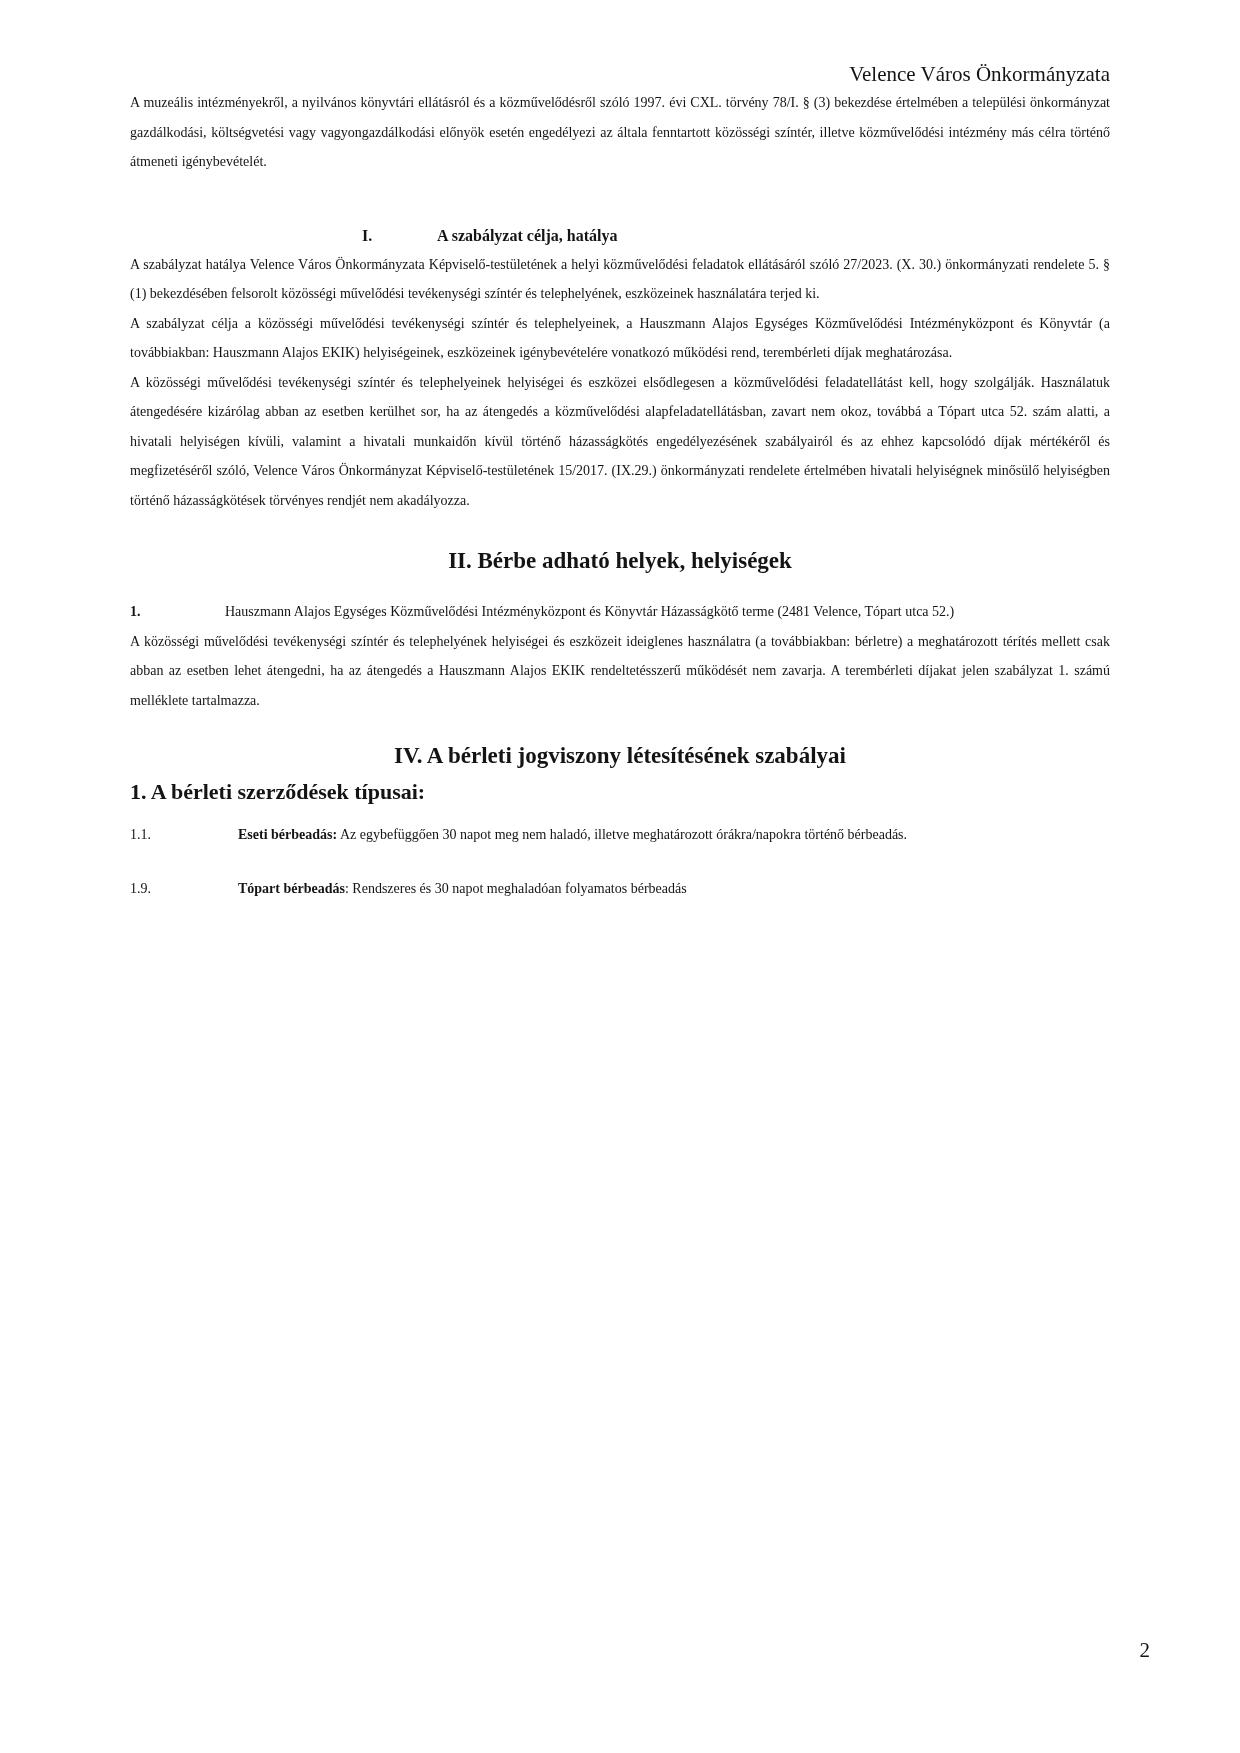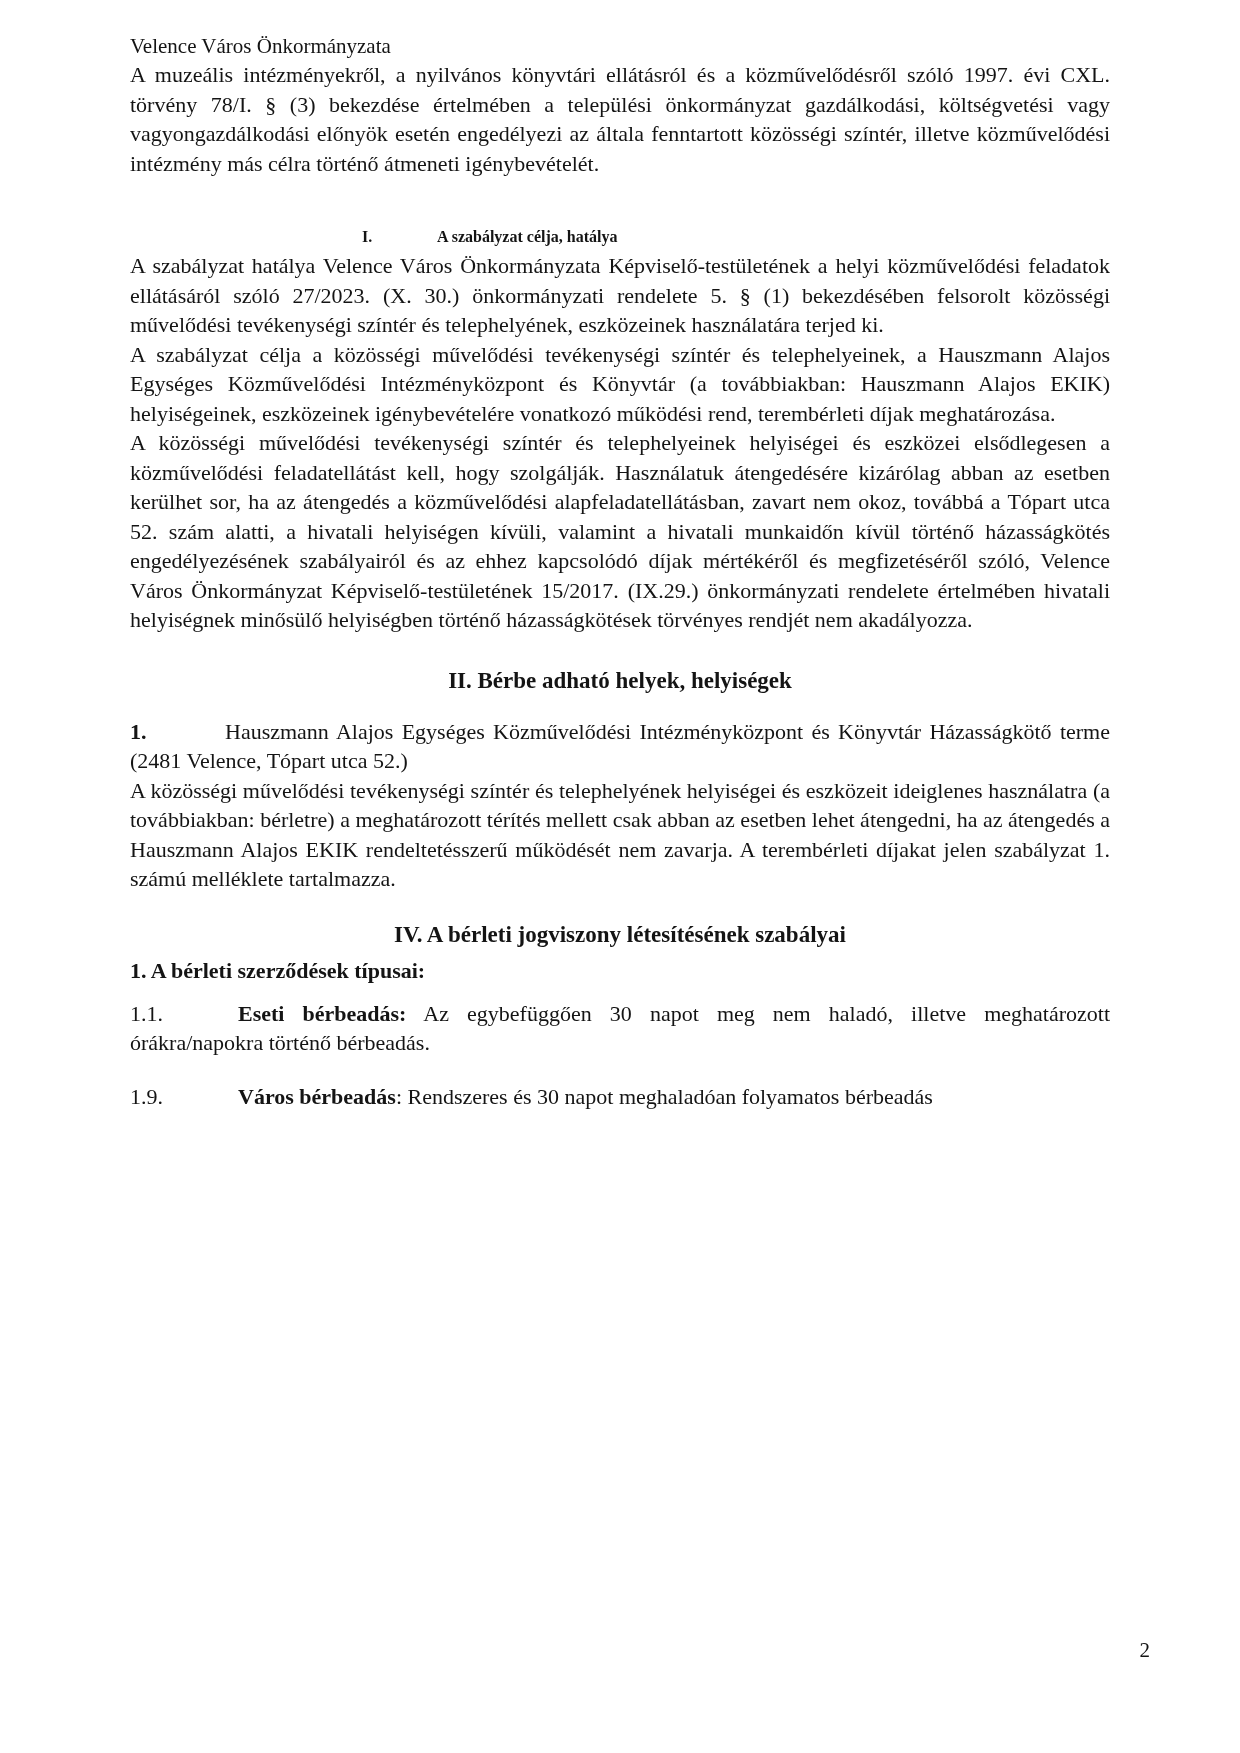--- a/index.html
+++ b/index.html
@@ -14,28 +14,28 @@
     margin: 0 auto;
     background: #ffffff;
     font-family: "Liberation Serif", "DejaVu Serif", serif;
     color: #141414;
     overflow: hidden;
   }
   .content {
     padding: 0 130px;
   }
   .doc-header {
-    padding-top: 32px;
-    text-align: left;
+    padding-top: 60px;
+    text-align: right;
     font-size: 21px;
     line-height: 28px;
   }
   p.body, .list-item, .sub-item {
     margin: 0;
-    font-size: 22px;
+    font-size: 14px;
     line-height: 29.5px;
     text-align: justify;
   }
   .p-intro       { margin-top: 84px; }
   .heading-one {
     margin-top: 44px;
     font-size: 16px;
     line-height: 29px;
     font-weight: bold;
     padding-left: 232px;
@@ -110,18 +110,18 @@
 
 
     <p class="body p-general">A közösségi művelődési tevékenységi színtér és telephelyének helyiségei és eszközeit ideiglenes használatra (a továbbiakban: bérletre) a meghatározott térítés mellett csak abban az esetben lehet átengedni, ha az átengedés a Hauszmann Alajos EKIK rendeltetésszerű működését nem zavarja. A terembérleti díjakat jelen szabályzat 1. számú melléklete tartalmazza.</p>
 
     <p class="heading-center heading-four">IV. A bérleti jogviszony létesítésének szabályai</p>
 
     <p class="subheading">1. A bérleti szerződések típusai:</p>
 
     <p class="sub-item item-11"><span class="item-num-narrow">1.1.</span><span class="bold">Eseti bérbeadás:</span><span> Az egybefüggően 30 napot meg nem haladó, illetve meghatározott órákra/napokra történő bérbeadás.</span></p>
 
-    <p class="sub-item item-12"><span class="item-num-narrow">1.9.</span><span class="bold">Város bérbeadás</span><span>: Rendszeres és 30 napot meghaladóan folyamatos bérbeadás</span></p>
+    <p class="sub-item item-12"><span class="item-num-narrow">1.9.</span><span class="bold">Tópart bérbeadás</span><span>: Rendszeres és 30 napot meghaladóan folyamatos bérbeadás</span></p>
 
   </div>
 
   <div class="page-number">2</div>
 </div>
 
 </body></html>

